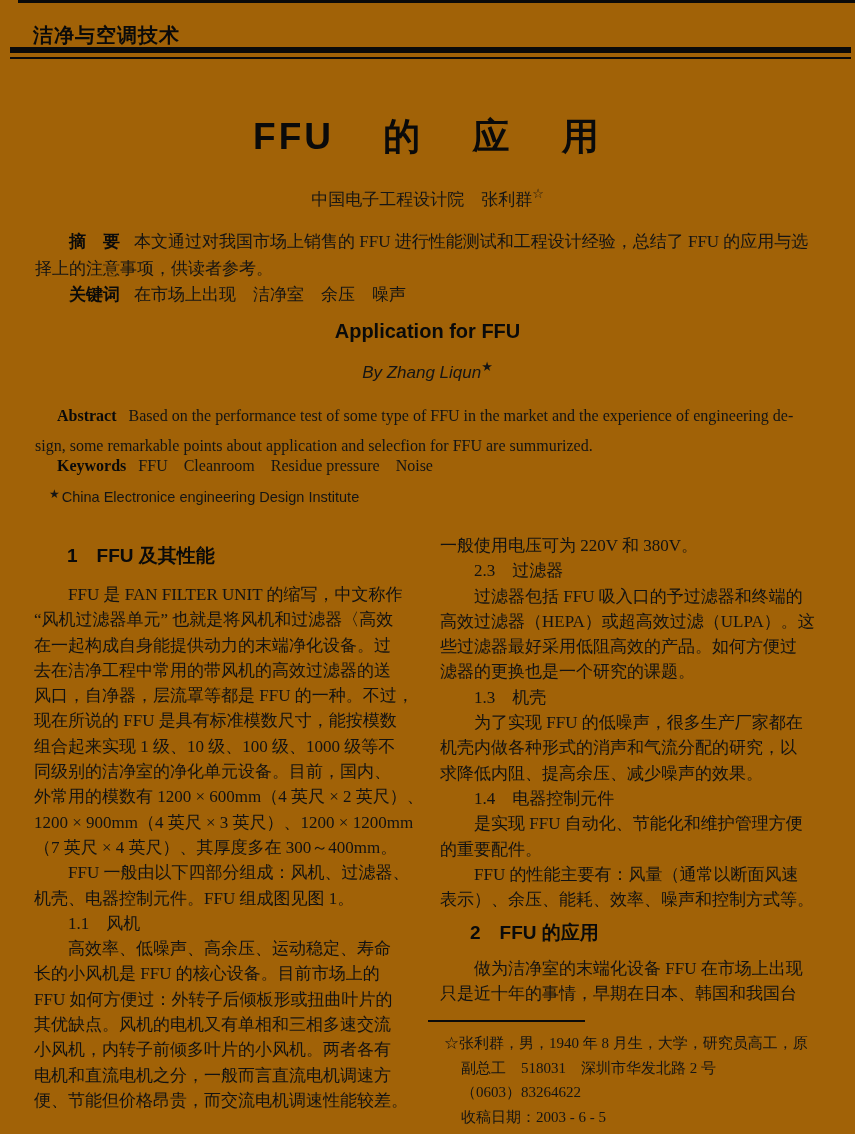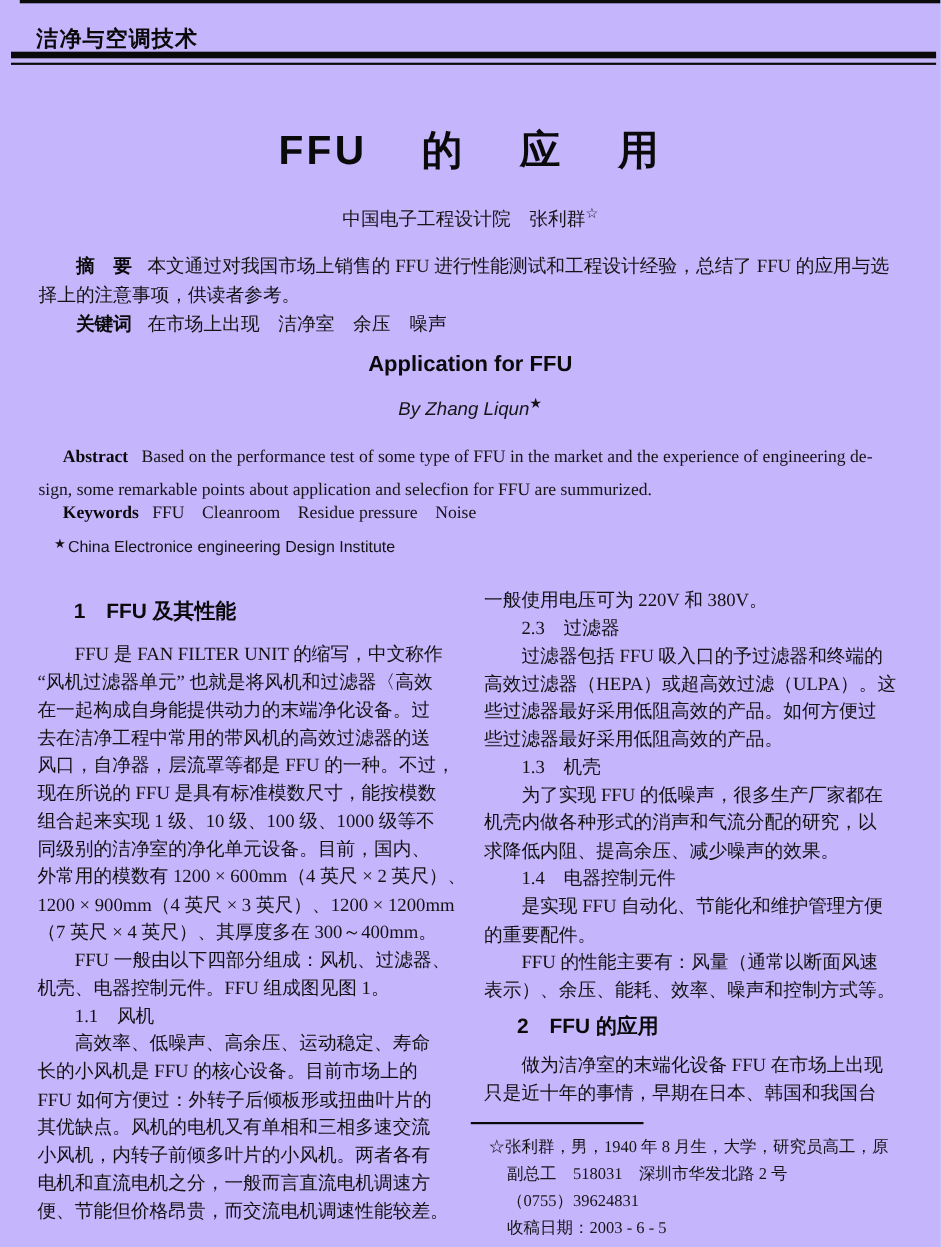--- a/index.html
+++ b/index.html
@@ -1,21 +1,21 @@
 <!DOCTYPE html>
 <html><head>
 <meta charset="utf-8">
 <style>
   html,body{margin:0;padding:0;}
   body{background:#e8e8e4;}
   .page{
     position:relative;
     width:855px;height:1134px;
     margin:0 auto;
-    background:#c4b5fd;
+    background:#a16207;
     color:#111;
     font-family:"Liberation Serif","DejaVu Serif",serif;
     overflow:hidden;
   }
   .rule{position:absolute;background:#0a0a0a;}
   .rule-top{top:0;left:18px;right:0;height:3px;}
   .rule-thick{top:47px;left:10px;right:4px;height:6px;}
   .rule-thin{top:57px;left:10px;right:4px;height:2px;}
 
   .journal{
@@ -146,38 +146,38 @@
       <div class="tline">电机和直流电机之分，一般而言直流电机调速方</div>
       <div class="tline">便、节能但价格昂贵，而交流电机调速性能较差。</div>
     </div>
 
   <div class="col col-right-a">
       <div class="tline">一般使用电压可为 220V 和 380V。</div>
       <div class="tline">　　2.3　过滤器</div>
       <div class="tline">　　过滤器包括 FFU 吸入口的予过滤器和终端的</div>
       <div class="tline">高效过滤器（HEPA）或超高效过滤（ULPA）。这</div>
       <div class="tline">些过滤器最好采用低阻高效的产品。如何方便过</div>
-      <div class="tline">些过滤器最好采用低阻高效的产品。</div>
+      <div class="tline">滤器的更换也是一个研究的课题。</div>
       <div class="tline">　　1.3　机壳</div>
       <div class="tline">　　为了实现 FFU 的低噪声，很多生产厂家都在</div>
       <div class="tline">机壳内做各种形式的消声和气流分配的研究，以</div>
       <div class="tline">求降低内阻、提高余压、减少噪声的效果。</div>
       <div class="tline">　　1.4　电器控制元件</div>
       <div class="tline">　　是实现 FFU 自动化、节能化和维护管理方便</div>
       <div class="tline">的重要配件。</div>
       <div class="tline">　　FFU 的性能主要有：风量（通常以断面风速</div>
       <div class="tline">表示）、余压、能耗、效率、噪声和控制方式等。</div>
     </div>
   <div class="h-sec h2-right">2　FFU 的应用</div>
   <div class="col col-right-b">
       <div class="tline">　　做为洁净室的末端化设备 FFU 在市场上出现</div>
       <div class="tline">只是近十年的事情，早期在日本、韩国和我国台</div>
     </div>
 
   <div class="rule fn-rule"></div>
   <div class="fn">
       <div class="tline">☆张利群，男，1940 年 8 月生，大学，研究员高工，原</div>
       <div class="tline">副总工　518031　深圳市华发北路 2 号</div>
-      <div class="tline">（0755）39624831</div>
+      <div class="tline">（0603）83264622</div>
       <div class="tline">收稿日期：2003 - 6 - 5</div>
     </div>
 
 </div>
 
 </body></html>

